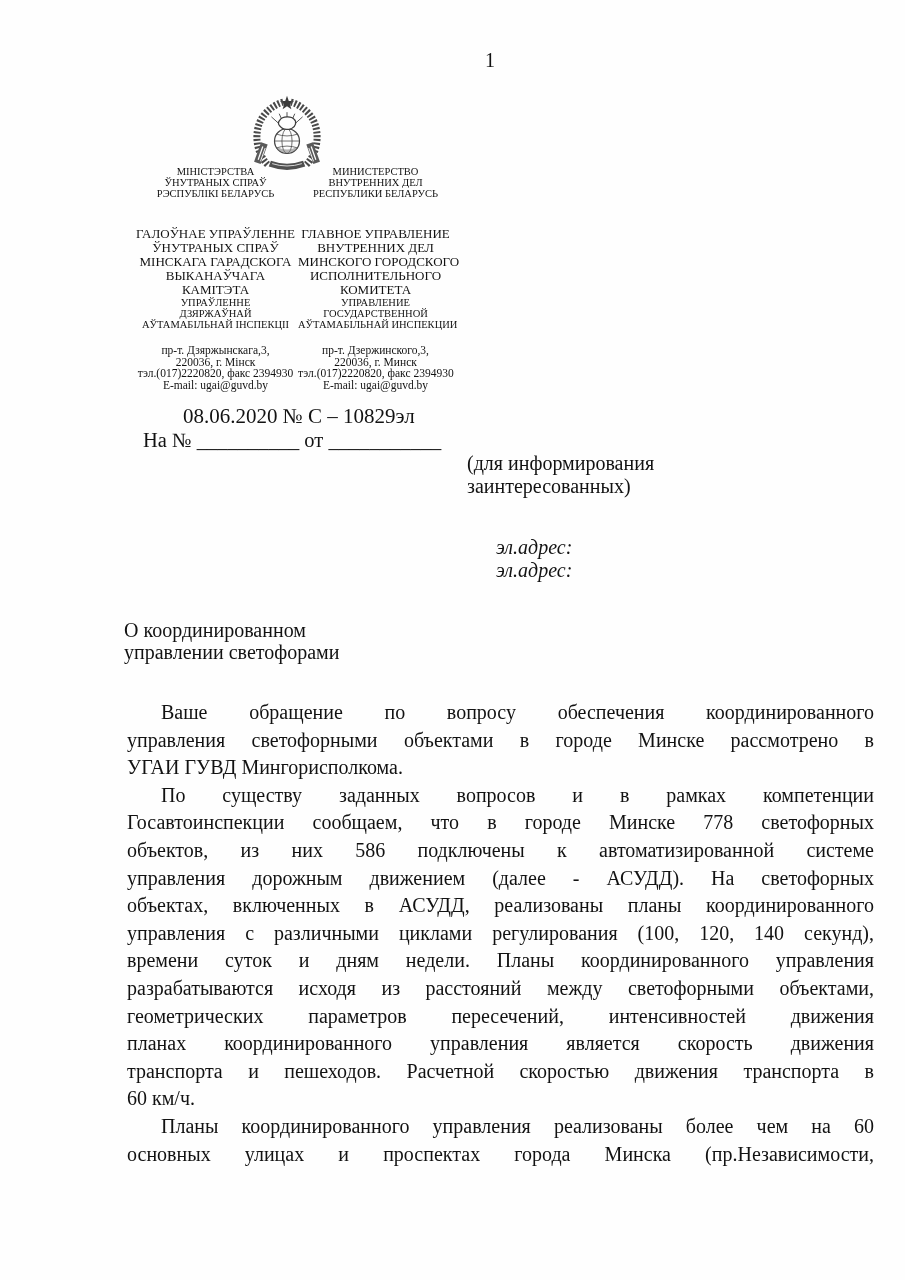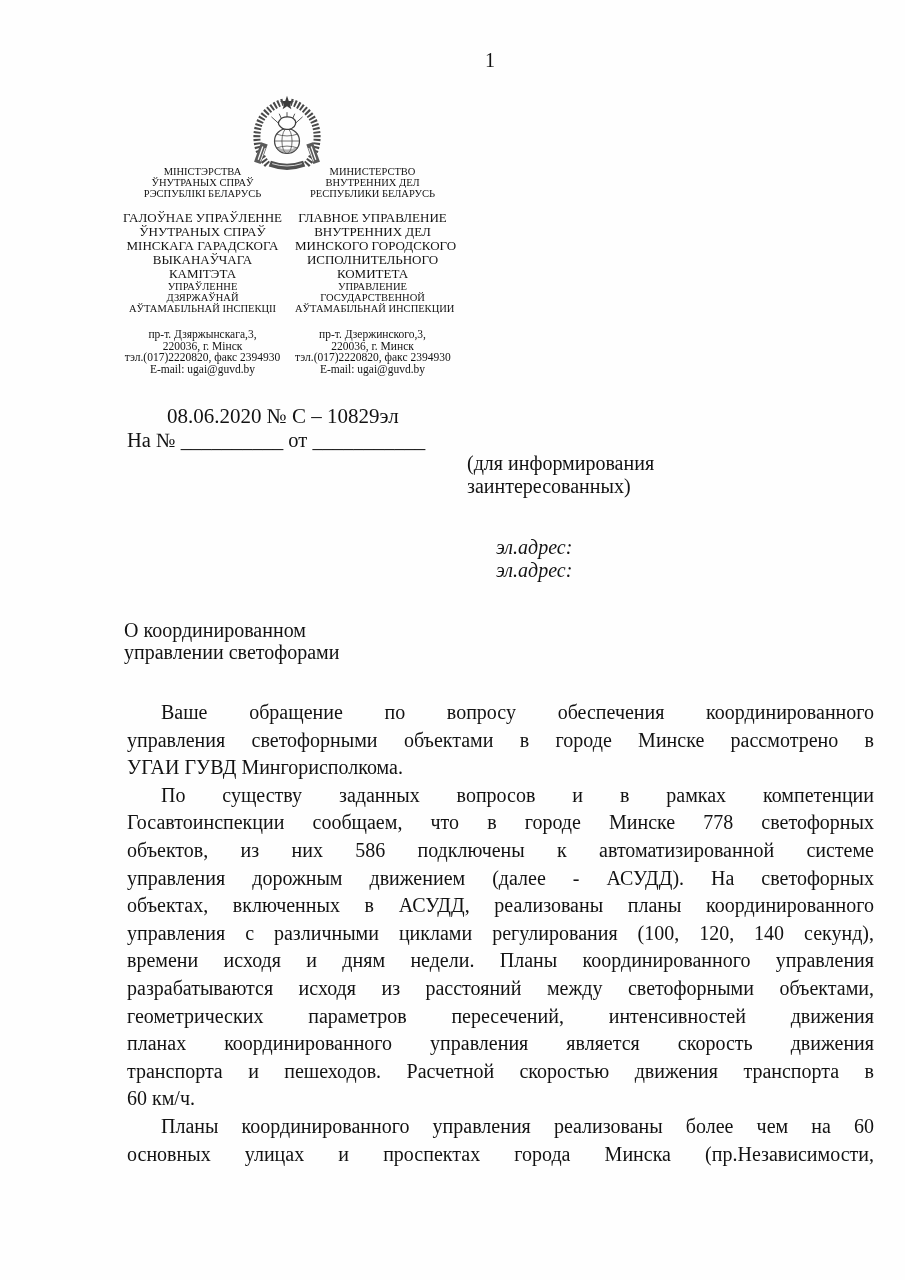--- a/index.html
+++ b/index.html
@@ -11,33 +11,33 @@
     font-family:"Liberation Serif","DejaVu Serif",serif;
     color:#121212;
     overflow:hidden;
   }
   .abs{position:absolute;}
   
   .page-num{left:470px;top:49px;width:40px;text-align:center;font-size:20px;}
   
   .emblem{left:248px;top:95px;width:78px;height:78px;}
   
-  .letterhead{left:120px;top:166px;width:330px;display:flex;justify-content:space-between;}
+  .letterhead{left:128px;top:166px;width:330px;display:flex;justify-content:center;}
   .lh-col{text-align:center;}
   .lh-col.left{width:165px;}
   .lh-col.right{width:155px;}
   .lh-line{white-space:nowrap;}
   .ministry .lh-line{font-size:10.5px;line-height:11px;}
-  .department{margin-top:12px;}
+  .department{margin-top:28px;}
   .department .lh-line{font-size:13px;line-height:14px;}
   .division .lh-line{font-size:10.5px;line-height:11px;}
   .address{margin-top:15px;}
   .address .lh-line{font-size:11.5px;line-height:11.5px;}
   
-  .refblock{left:127px;top:404px;width:560px;}
+  .refblock{left:143px;top:404px;width:560px;}
   .ref-date{font-size:21px;line-height:24px;padding-left:40px;}
   .ref-reply{font-size:20.5px;line-height:24px;}
   
   .note{left:467px;top:452px;width:290px;font-size:20px;line-height:22.5px;}
   .emails{left:496px;top:536px;width:200px;font-size:20px;line-height:22.5px;font-style:italic;}
   
   .subject{left:124px;top:619px;width:330px;font-size:20px;line-height:22px;}
   
   .bodytext{left:127px;top:699px;width:747px;font-size:20px;}
   .bline{line-height:27.6px;text-align:left;}
@@ -164,21 +164,21 @@
     <div class="bline j ind">Ваше обращение по вопросу обеспечения координированного</div>
     <div class="bline j">управления светофорными объектами в городе Минске рассмотрено в</div>
     <div class="bline">УГАИ ГУВД Мингорисполкома.</div>
 
     <div class="bline j ind">По существу заданных вопросов и в рамках компетенции</div>
     <div class="bline j">Госавтоинспекции сообщаем, что в городе Минске 778 светофорных</div>
     <div class="bline j">объектов, из них 586 подключены к автоматизированной системе</div>
     <div class="bline j">управления дорожным движением (далее - АСУДД). На светофорных</div>
     <div class="bline j">объектах, включенных в АСУДД, реализованы планы координированного</div>
     <div class="bline j">управления с различными циклами регулирования (100, 120, 140 секунд),</div>
-    <div class="bline j">времени исходя и дням недели. Планы координированного управления</div>
+    <div class="bline j">времени суток и дням недели. Планы координированного управления</div>
     <div class="bline j">разрабатываются исходя из расстояний между светофорными объектами,</div>
     <div class="bline j">геометрических параметров пересечений, интенсивностей движения</div>
     <div class="bline j">планах координированного управления является скорость движения</div>
     <div class="bline j">транспорта и пешеходов. Расчетной скоростью движения транспорта в</div>
     <div class="bline">60 км/ч.</div>
 
     <div class="bline j ind">Планы координированного управления реализованы более чем на 60</div>
     <div class="bline j">основных улицах и проспектах города Минска (пр.Независимости,</div>
   </div>
 

